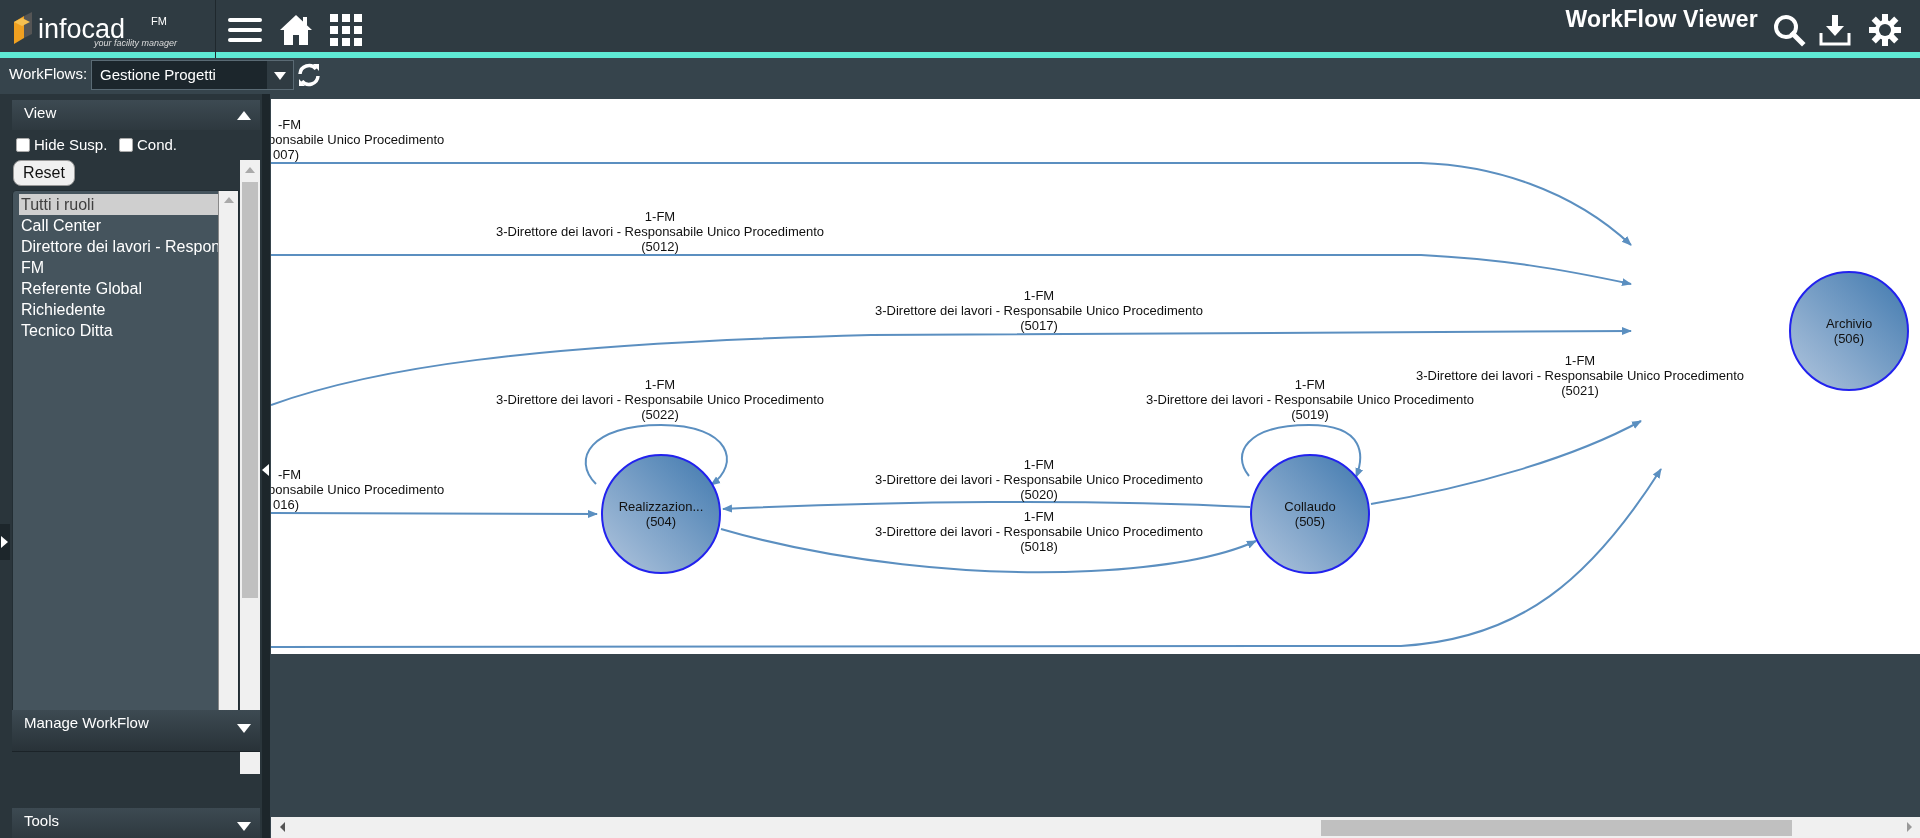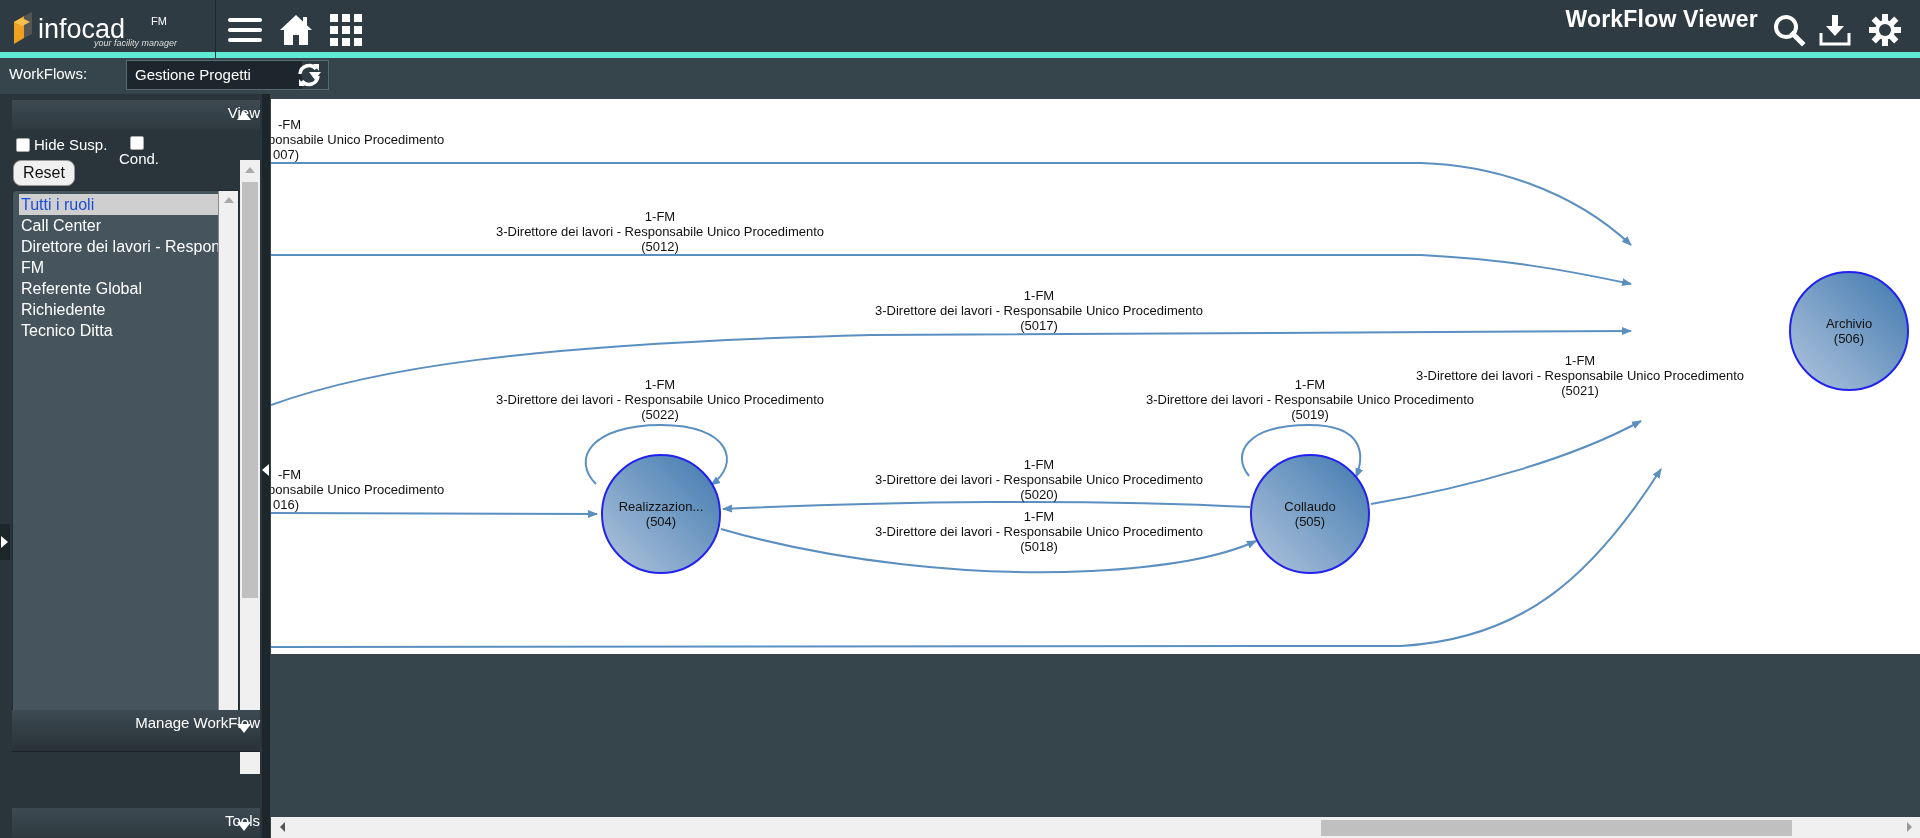--- a/index.html
+++ b/index.html
@@ -4,39 +4,39 @@
   <style>
     * { box-sizing: border-box; margin: 0; padding: 0; }
     html, body { width: 1920px; height: 838px; overflow: hidden; background: #36444c; font-family: "Liberation Sans", sans-serif; }
     .topbar { position: absolute; left: 0; top: 0; width: 1920px; height: 58px; background: #2f3b42; border-bottom: 6px solid #5eead4; }
     .logo { position: absolute; left: 8px; top: 8px; width: 205px; height: 44px; }
     .logo-sep { position: absolute; left: 215px; top: 0; width: 1px; height: 58px; background: #1f282d; }
     .top-icon { position: absolute; top: 12px; width: 36px; height: 36px; cursor: pointer; }
     .app-title { position: absolute; right: 162px; top: 6px; color: #fff; font-size: 23px; font-weight: bold; letter-spacing: 0.2px; }
     .toolbar { position: absolute; left: 0; top: 58px; width: 1920px; height: 36px; background: #36444c; }
     .wf-label { position: absolute; left: 9px; top: 7px; color: #fff; font-size: 15px; }
-    .wf-select { position: absolute; left: 91px; top: 2px; width: 203px; height: 30px; background: #1c262c; border: 1px solid #5a6a74; color: #fff; font-size: 15px; line-height: 28px; padding-left: 8px; cursor: pointer; margin-left: 35px; }
+    .wf-select { position: absolute; left: 91px; top: 2px; width: 203px; height: 30px; background: #1c262c; border: 1px solid #5a6a74; color: #fff; font-size: 15px; line-height: 28px; padding-left: 8px; cursor: pointer; }
     .wf-select .arrow { position: absolute; right: 0; top: 0; width: 26px; height: 28px; background: #2f3b42; }
     .wf-select .arrow:after { content: ""; position: absolute; left: 7px; top: 11px; border-left: 6px solid transparent; border-right: 6px solid transparent; border-top: 8px solid #fff; }
     .refresh { position: absolute; left: 296px; top: 4px; width: 26px; height: 26px; cursor: pointer; }
 
     .leftpanel { position: absolute; left: 0; top: 94px; width: 268px; height: 744px; background: #2a353b; }
     .edge-toggle-l { position: absolute; left: 0; top: 430px; width: 10px; height: 36px; background: #1d262b; }
     .edge-toggle-l:after { content: ""; position: absolute; left: 1px; top: 12px; border-top: 6px solid transparent; border-bottom: 6px solid transparent; border-left: 7px solid #fff; }
     .panel-inner { position: absolute; left: 12px; top: 6px; width: 248px; height: 738px; }
-    .acc-head { position: absolute; left: 0; width: 248px; height: 42px; background: linear-gradient(#3d4a52, #283238); color: #fff; font-size: 15px; padding-left: 12px; line-height: 26px; border-bottom: 1px solid #1b2328; cursor: pointer; text-align: right; }
+    .acc-head { position: absolute; left: 0; width: 248px; height: 42px; background: linear-gradient(#3d4a52, #283238); color: #fff; font-size: 15px; padding-left: 12px; line-height: 26px; border-bottom: 1px solid #1b2328; cursor: pointer; }
     .acc-head .tri-up { position: absolute; right: 9px; top: 11px; border-left: 7px solid transparent; border-right: 7px solid transparent; border-bottom: 9px solid #fff; }
     .acc-head .tri-down { position: absolute; right: 9px; top: 14px; border-left: 7px solid transparent; border-right: 7px solid transparent; border-top: 9px solid #fff; }
     .view-body { position: absolute; left: 0; top: 30px; width: 248px; height: 614px; background: #2a353b; }
     .chk { position: absolute; top: 6px; color: #fff; font-size: 15px; display: flex; align-items: center; cursor: pointer; }
     .chk input { width: 14px; height: 14px; margin-right: 4px; appearance: none; background: #fff; border: 1px solid #aaa; border-radius: 2px; }
     .reset-btn { position: absolute; left: 1px; top: 30px; width: 62px; height: 26px; background: #f0f0f0; border: 1px solid #999; border-radius: 8px; font-size: 16px; color: #111; cursor: pointer; font-family: "Liberation Sans", sans-serif; }
     .role-list { position: absolute; left: 0; top: 60px; width: 227px; height: 554px; background: #45545d; border: 1px solid #222d33; border-radius: 4px 0 0 0; overflow: hidden; }
     .role-item { height: 21px; line-height: 21px; color: #fff; font-size: 16px; padding-left: 8px; white-space: nowrap; overflow: hidden; cursor: pointer; }
-    .role-item.selected { background: #cfcfcf; color: #1d4ed8; margin: 3px 10px 0 6px; padding-left: 2px; }
+    .role-item.selected { background: #cfcfcf; color: #404040; margin: 3px 10px 0 6px; padding-left: 2px; }
     .list-scroll { position: absolute; left: 205px; top: 0; width: 22px; height: 554px; background: #f0f0f0; border-left: 1px solid #888; }
     .list-scroll .up { position: absolute; left: 5px; top: 6px; border-left: 5px solid transparent; border-right: 5px solid transparent; border-bottom: 6px solid #aaa; }
     .list-scroll .down { position: absolute; left: 5px; bottom: 8px; border-left: 5px solid transparent; border-right: 5px solid transparent; border-top: 6px solid #555; }
     .outer-scroll { position: absolute; left: 228px; top: 30px; width: 20px; height: 614px; background: #f0f0f0; }
     .outer-scroll .up { position: absolute; left: 5px; top: 7px; border-left: 5px solid transparent; border-right: 5px solid transparent; border-bottom: 6px solid #aaa; }
     .outer-scroll .thumb { position: absolute; left: 2px; top: 22px; width: 16px; height: 416px; background: #c0c0c0; }
 
     .splitter { position: absolute; left: 262px; top: 94px; width: 8px; height: 744px; background: #1d262b; }
     .splitter-tog { position: absolute; left: 262px; top: 455px; width: 8px; height: 30px; background: #1d262b; }
     .splitter-tog:after { content: ""; position: absolute; left: 0; top: 9px; border-top: 6px solid transparent; border-bottom: 6px solid transparent; border-right: 7px solid #fff; }
@@ -148,21 +148,21 @@
   <div class="panel-inner">
     <div class="acc-head" style="top:0;">
       <span>View</span>
       <span class="tri-up"></span>
     </div>
     <div class="view-body">
       <label class="chk" style="left:4px;justify-content:center;">
         <input type="checkbox" style="">
         <span>Hide Susp.</span>
       </label>
-      <label class="chk" style="left:107px;flex-direction:column;">
+      <label class="chk" style="left:107px;">
         <input type="checkbox" style="">
         <span>Cond.</span>
       </label>
       <button class="reset-btn">Reset</button>
 
       <div class="role-list">
         <div class="role-item selected">Tutti i ruoli</div>
         <div class="role-item">Call Center</div>
         <div class="role-item" style="width:205px;">Direttore dei lavori - Responsabile Unico Procedimento</div>
         <div class="role-item">FM</div>

